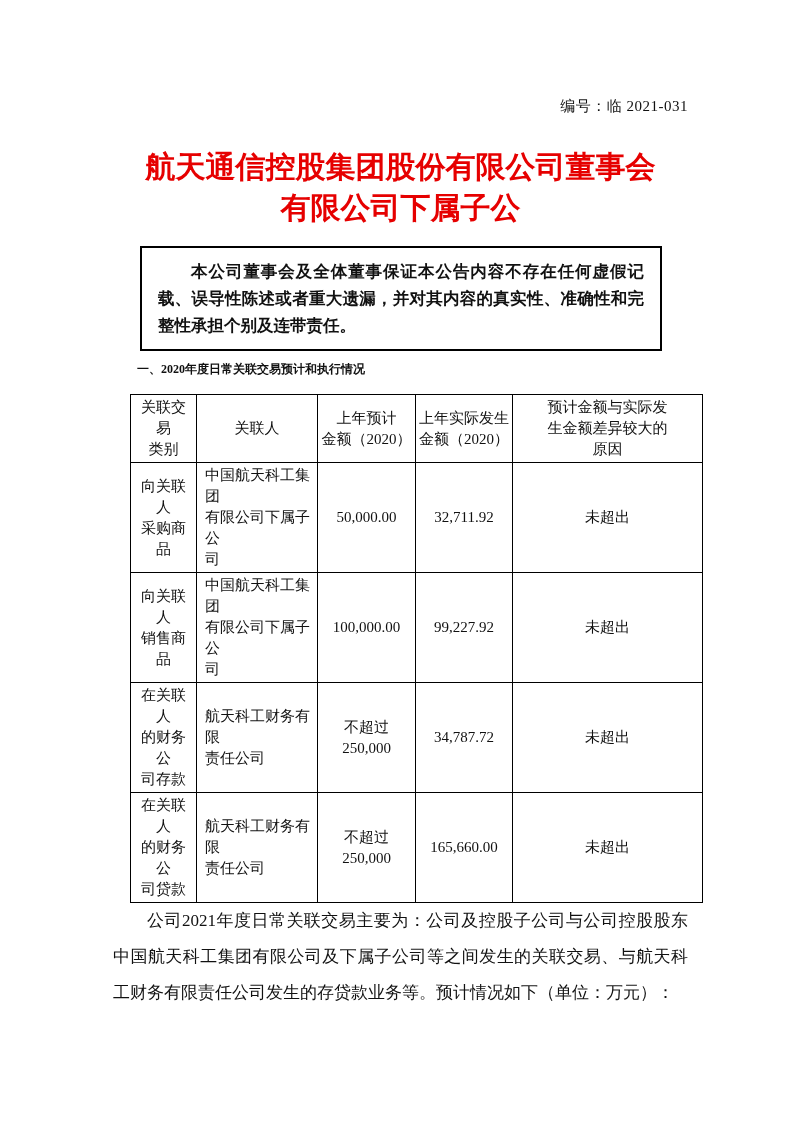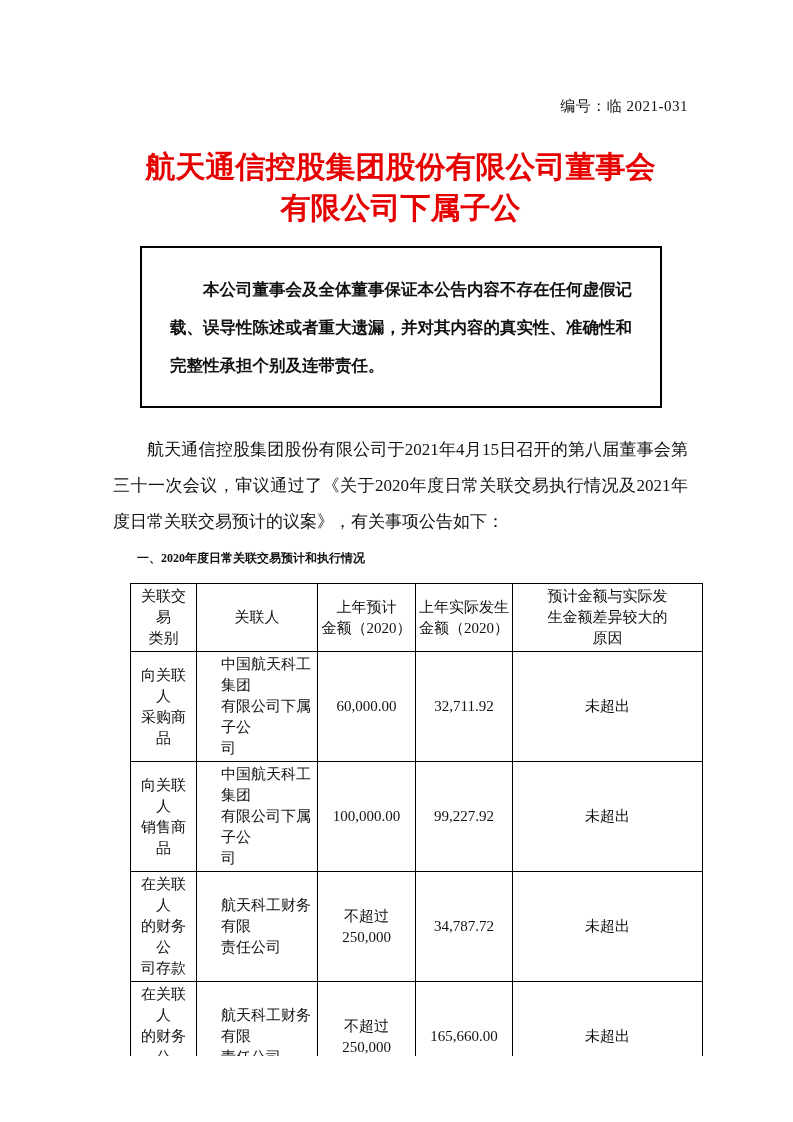--- a/index.html
+++ b/index.html
@@ -28,25 +28,25 @@
     font-weight:bold;
     line-height:41px;
     font-family:"Liberation Serif","DejaVu Serif",serif;
   }
   .statement-box{
     margin:18px 26px 0 27px;
     border:2px solid #000;
     padding:5px 11px;
   }
   .statement-box p{
-    margin:17px;
+    margin:5px;
     font-family:"Liberation Sans","DejaVu Sans",sans-serif;
     font-weight:bold;
     font-size:16.5px;
-    line-height:38px;
+    line-height:27px;
     text-indent:2em;
     text-align:justify;
   }
   .para{
     margin:0;
     font-size:17px;
     line-height:36px;
     text-indent:2em;
     text-align:justify;
   }
@@ -71,38 +71,37 @@
     line-height:21px;
     text-align:center;
     vertical-align:middle;
     padding:2px 3px;
     white-space:pre-line;
     box-sizing:border-box;
     word-break:break-all;
   }
   .t1 th{height:64px;}
   .t1 td{height:64px;}
-  .t1 td.left{text-align:left;padding-left:24px;}
+  .t1 td.left{text-align:left;padding-left:8px;}
   .s2-heading{margin-top:7px;}
 </style>
 </head>
 <body>
 
 <div class="page">
   <div class="content">
 
     <div class="doc-number">编号：临 2021-031</div>
 
     <h1 class="title"><span>航天通信控股集团股份有限公司董事会</span><br><span>有限公司下属子公</span></h1>
 
     <div class="statement-box">
       <p>本公司董事会及全体董事保证本公告内容不存在任何虚假记载、误导性陈述或者重大遗漏，并对其内容的真实性、准确性和完整性承担个别及连带责任。</p>
     </div>
 
-    <p class="para intro">航天通信控股集团股份有限公司于2021年4月15日召开的第八届董事会第三十一次会议，审议通过了《关于2020年度日常关联交易执行情况及2021年度日常关联交易预计的议案》，有关事项公告如下：</p>
 
     <p class="section-heading">一、2020年度日常关联交易预计和执行情况</p>
 
     <table class="t1">
       <colgroup>
         <col style="width:66px">
           <col style="width:121px">
           <col style="width:98px">
           <col style="width:97px">
           <col style="width:190px">
@@ -119,21 +118,21 @@
         <th>预计金额与实际发
 生金额差异较大的
 原因</th>
       </tr>
       <tr>
         <td>向关联人
 采购商品</td>
         <td class="left">中国航天科工集团
 有限公司下属子公
 司</td>
-        <td>60,000.00</td>
+        <td>50,000.00</td>
         <td>32,711.92</td>
         <td>未超出</td>
       </tr>
       <tr>
         <td>向关联人
 销售商品</td>
         <td class="left">中国航天科工集团
 有限公司下属子公
 司</td>
         <td>100,000.00</td>

